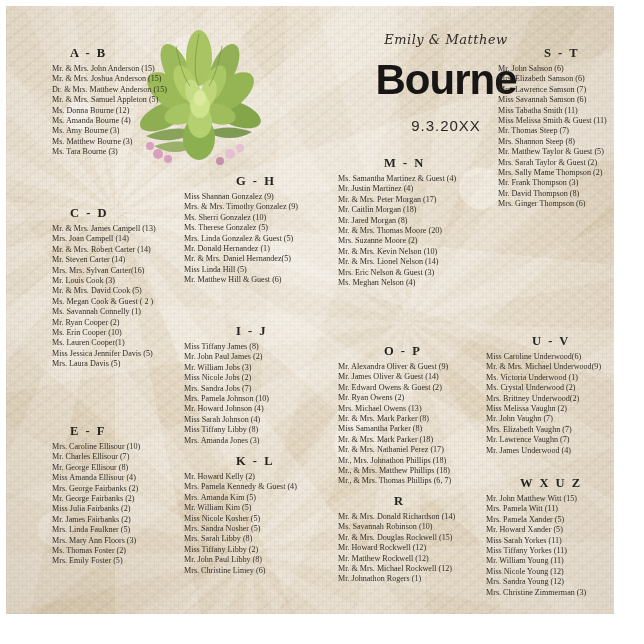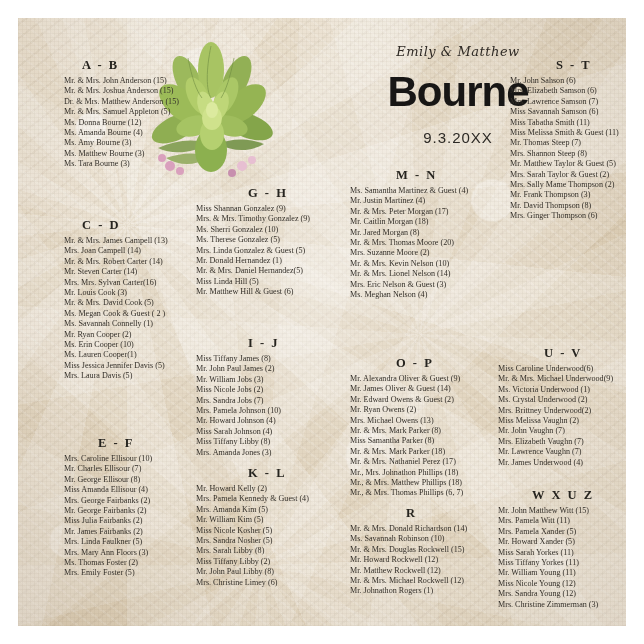--- a/index.html
+++ b/index.html
@@ -6,21 +6,21 @@
   body{
     width:644px;height:644px;
     background:#ffffff;
     font-family:"Liberation Serif", serif;
     overflow:hidden;
   }
   #poster{
     position:relative;
     width:596px;height:644px;
     box-sizing:border-box;
-    padding:18px;
+    padding:6px;
     background:#ffffff;
   }
   #canvas{
     position:relative;
     width:608px;height:608px;
     box-sizing:border-box;
     background-color:#e4d9c6;
     background-image:
       radial-gradient(circle at 12% 18%, rgba(255,255,255,.55) 0 14px, rgba(255,255,255,0) 16px),
       radial-gradient(circle at 30% 8%, rgba(255,255,255,.35) 0 18px, rgba(255,255,255,0) 20px),
@@ -114,21 +114,21 @@
   #g-mn{left:332px;top:150px;width:160px;}
   #g-op{left:332px;top:338px;width:160px;}
   #g-r{left:332px;top:488px;width:160px;}
 
   #g-st{left:492px;top:40px;width:130px;}
   #g-uv{left:480px;top:300px;width:130px;}
   #g-wxyz{left:480px;top:470px;width:130px;}
 
   #g-ab .letter{margin-left:18px;}
   #g-cd .letter{margin-left:18px;}
-  #g-ef .letter{margin-left:34px;}
+  #g-ef .letter{margin-left:18px;}
   #g-gh .letter{margin-left:52px;}
   #g-ij .letter{margin-left:52px;}
   #g-kl .letter{margin-left:52px;}
   #g-mn .letter{margin-left:46px;}
   #g-op .letter{margin-left:46px;}
   #g-r .letter{margin-left:56px;}
   #g-st .letter{margin-left:46px;}
   #g-uv .letter{margin-left:46px;margin-top:28px;}
   #g-wxyz .letter{margin-left:34px;}
 </style>

